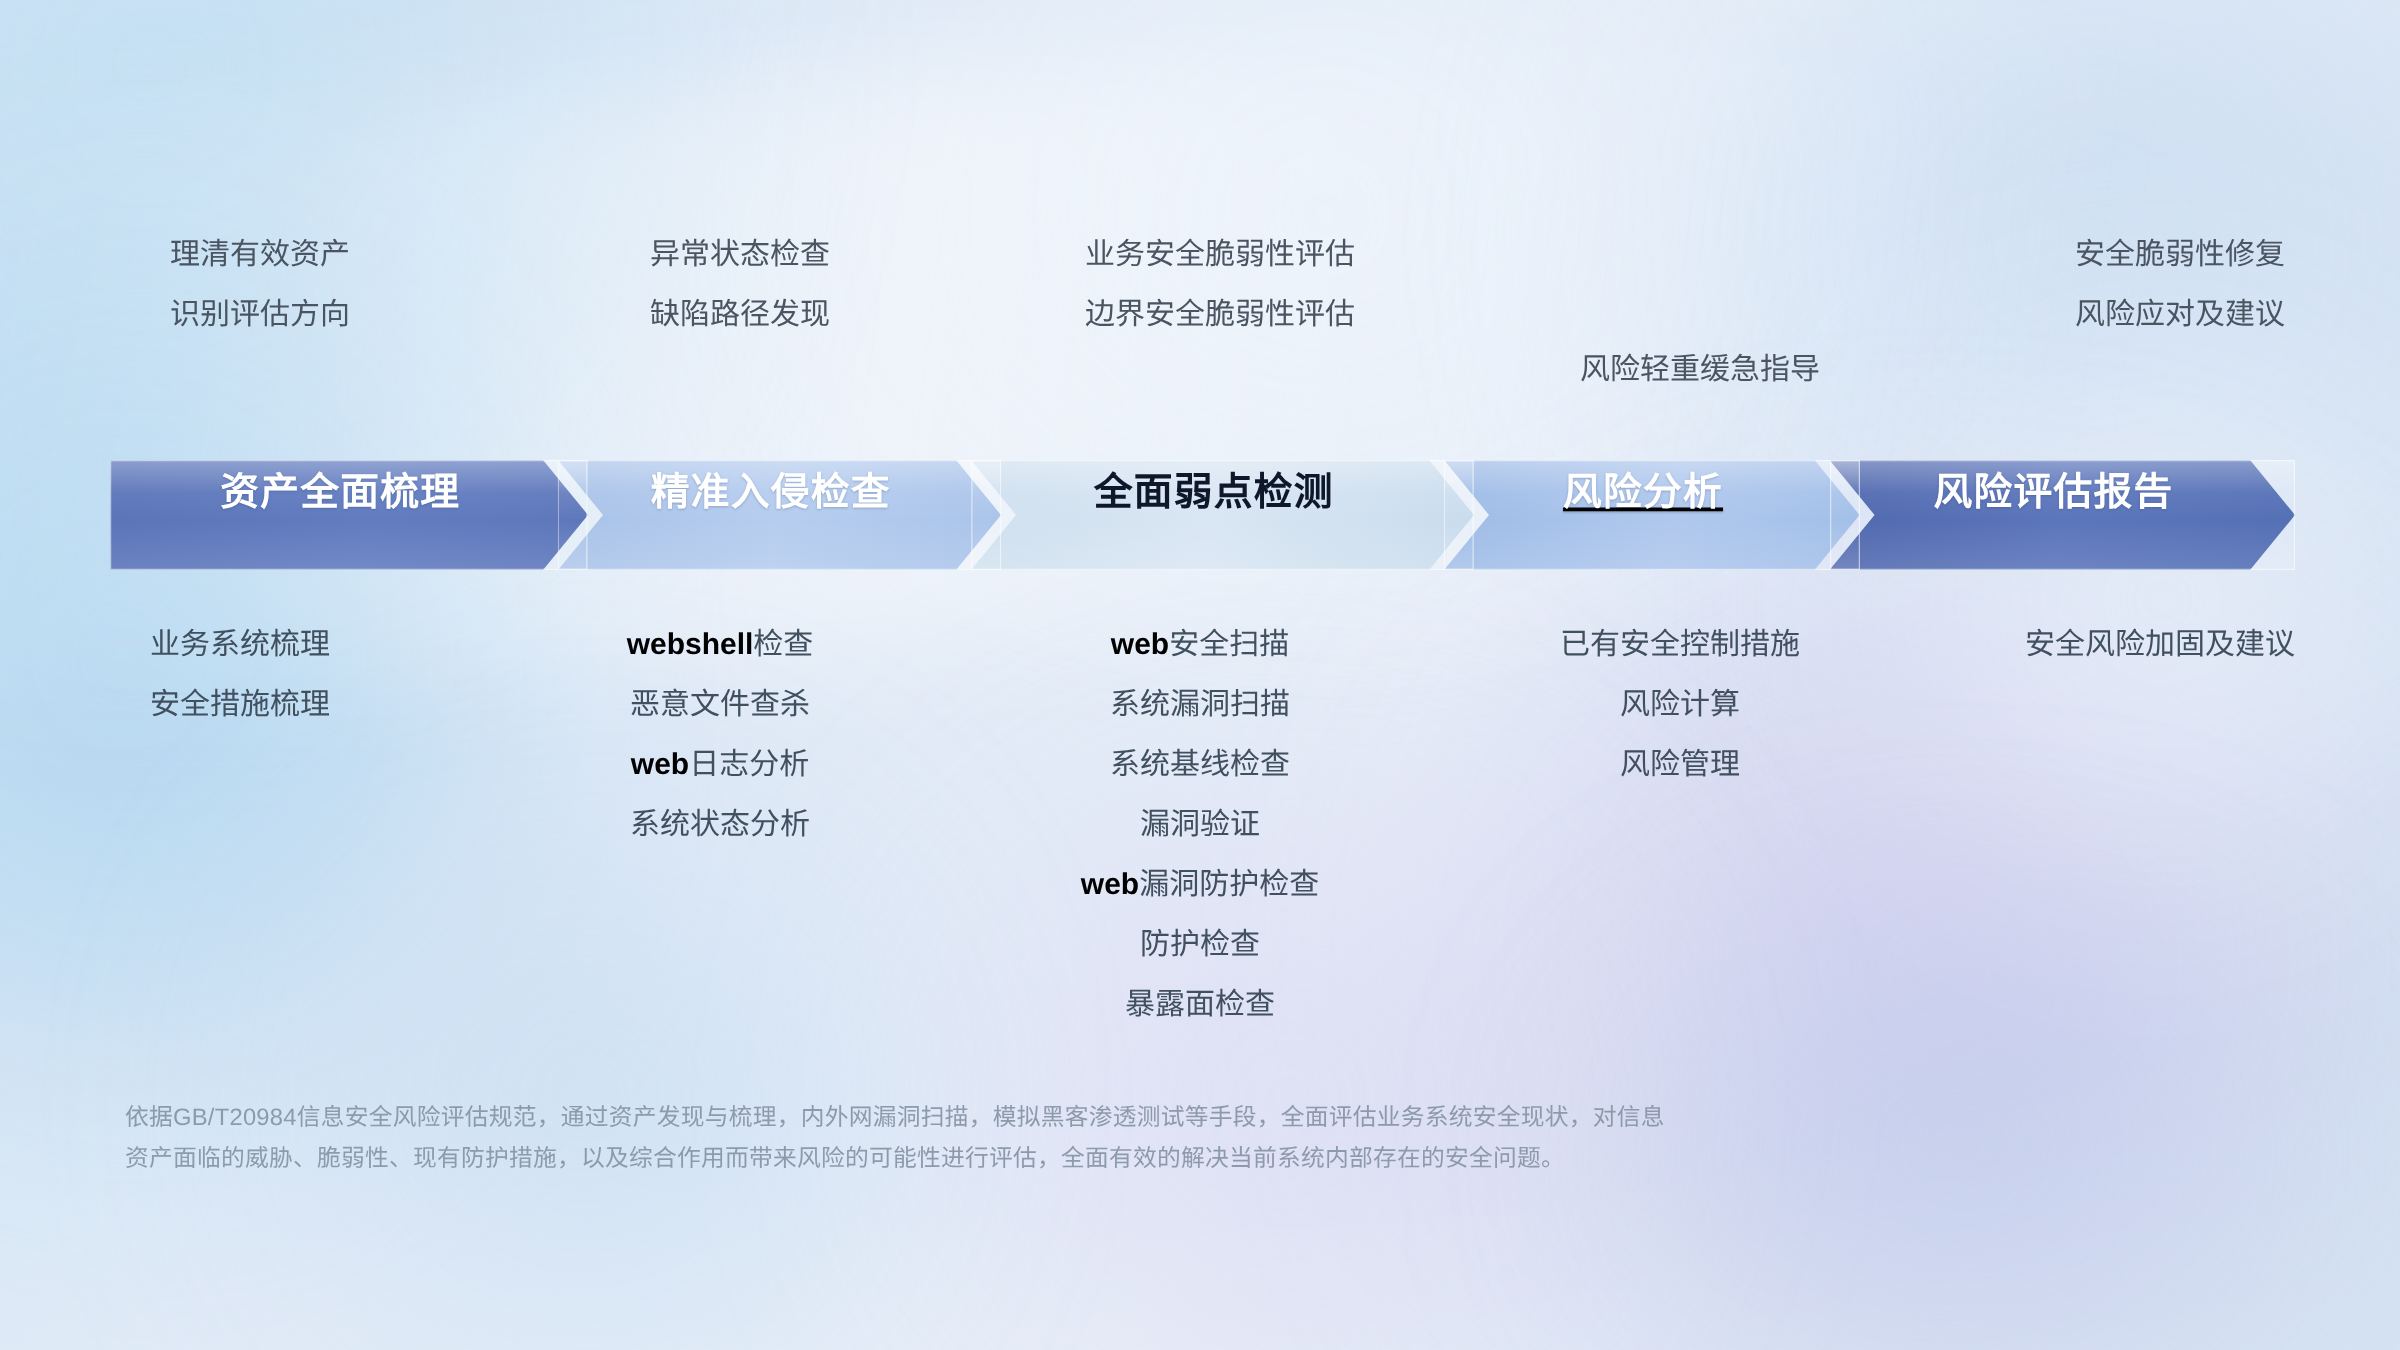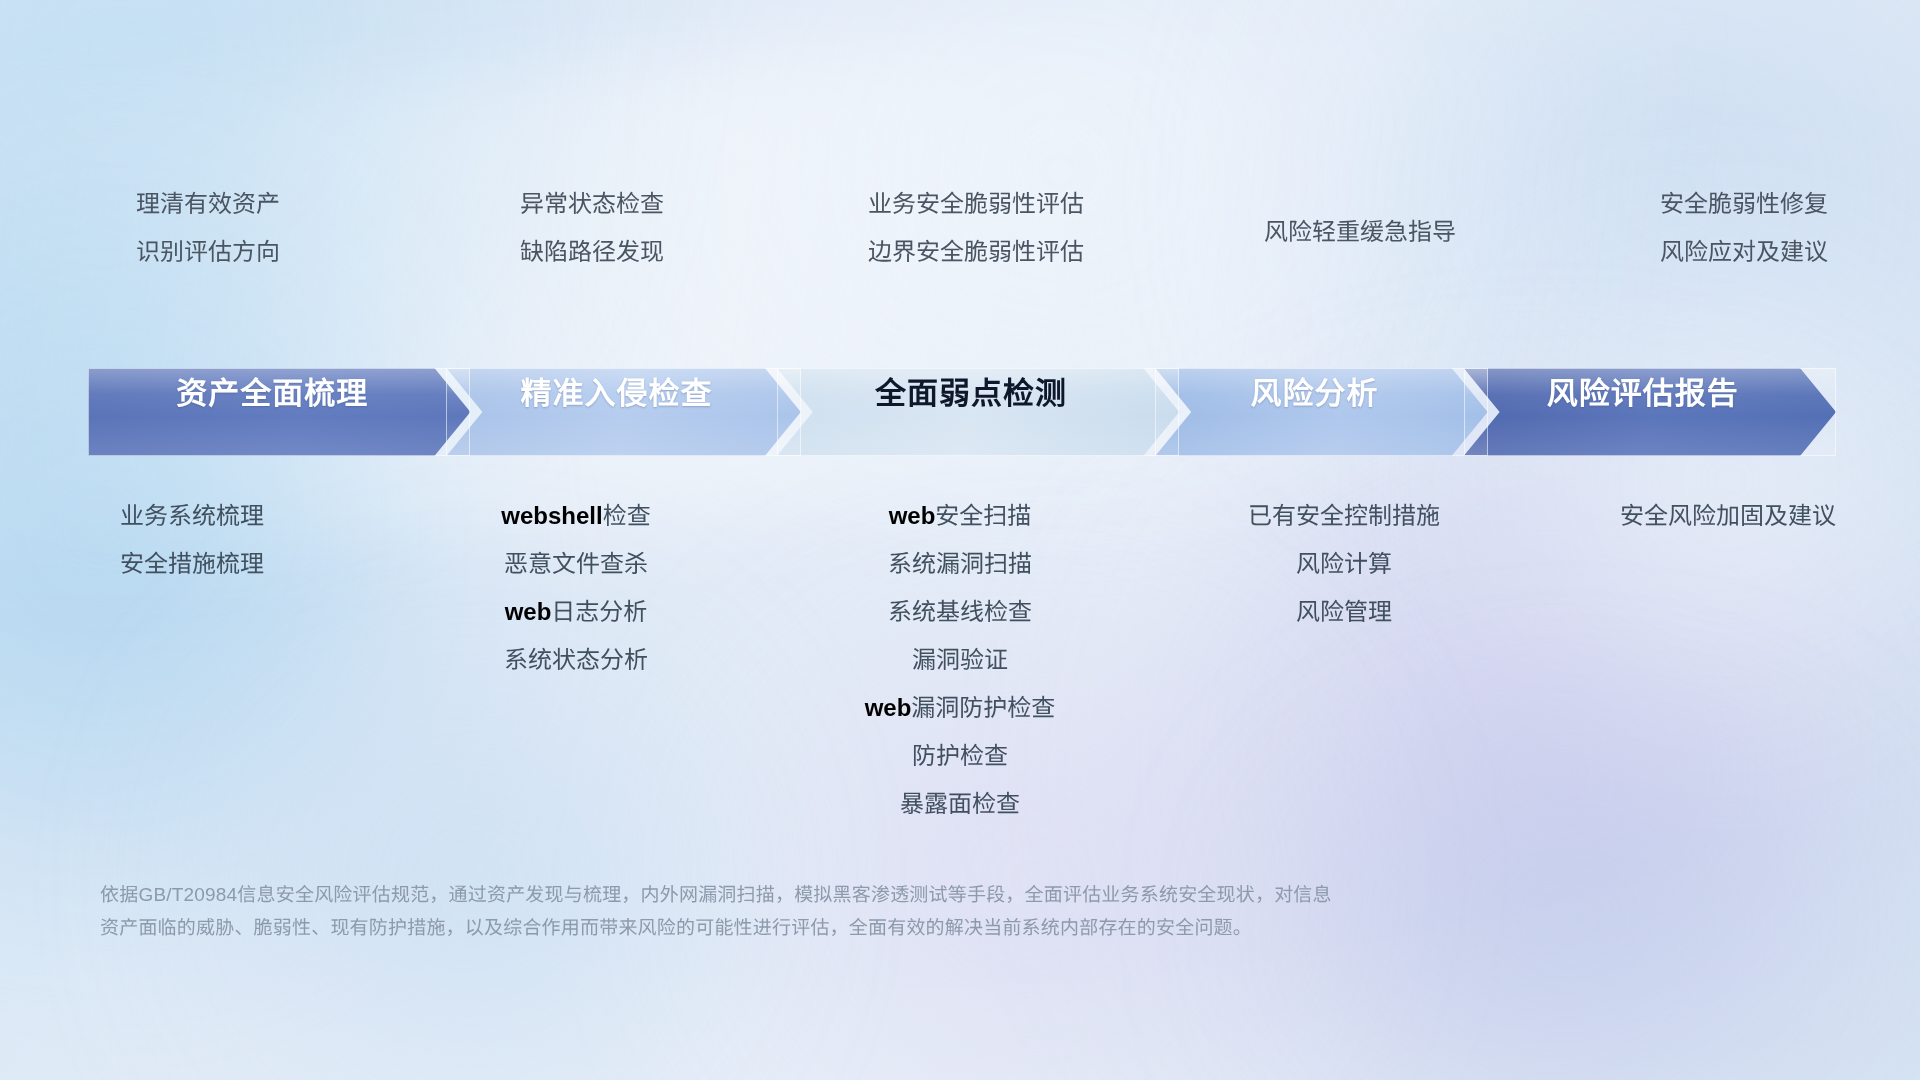--- a/index.html
+++ b/index.html
@@ -59,21 +59,21 @@
     position:absolute; left:16px; top:180px; width:1920px; height:140px;
     display:flex;
   }
   .top-cell {
     flex:1 1 0;
     display:flex; flex-direction:column; align-items:center;
     color:#4a5561;
     font-size:24px;
     line-height:48px;
   }
-  .top-cell.shift { justify-content:flex-start; padding-top:28px; }
+  .top-cell.shift { justify-content:flex-end; padding-top:28px; }
   .top-line { white-space:nowrap; }
 
   
   .band {
     position:absolute; left:88px; top:368px; width:1748px; height:88px;
     display:flex;
   }
   .chev {
     position:relative;
     height:88px;
@@ -200,21 +200,21 @@
         <div class="plate-outline"></div>
         <div class="plate-sheen"></div>
         <div class="label t-white">精准入侵检查</div>
       </div>
       <div class="chev notched" style="flex: 1 1 360px;">
         <div class="plate p-light"></div>
         <div class="plate-outline"></div>
         <div class="plate-sheen"></div>
         <div class="label t-blue">全面弱点检测</div>
       </div>
-      <div class="chev notched" style="flex: 1 1 290px;">
+      <div class="chev notched" style="flex: 1 1 290px; text-decoration: underline;">
         <div class="plate p-mid2"></div>
         <div class="plate-outline"></div>
         <div class="plate-sheen"></div>
         <div class="label t-white">风险分析</div>
       </div>
       <div class="chev notched" style="flex: 1 1 330px;">
         <div class="plate p-dark2"></div>
         <div class="plate-outline"></div>
         <div class="plate-sheen"></div>
         <div class="label t-white">风险评估报告</div>

